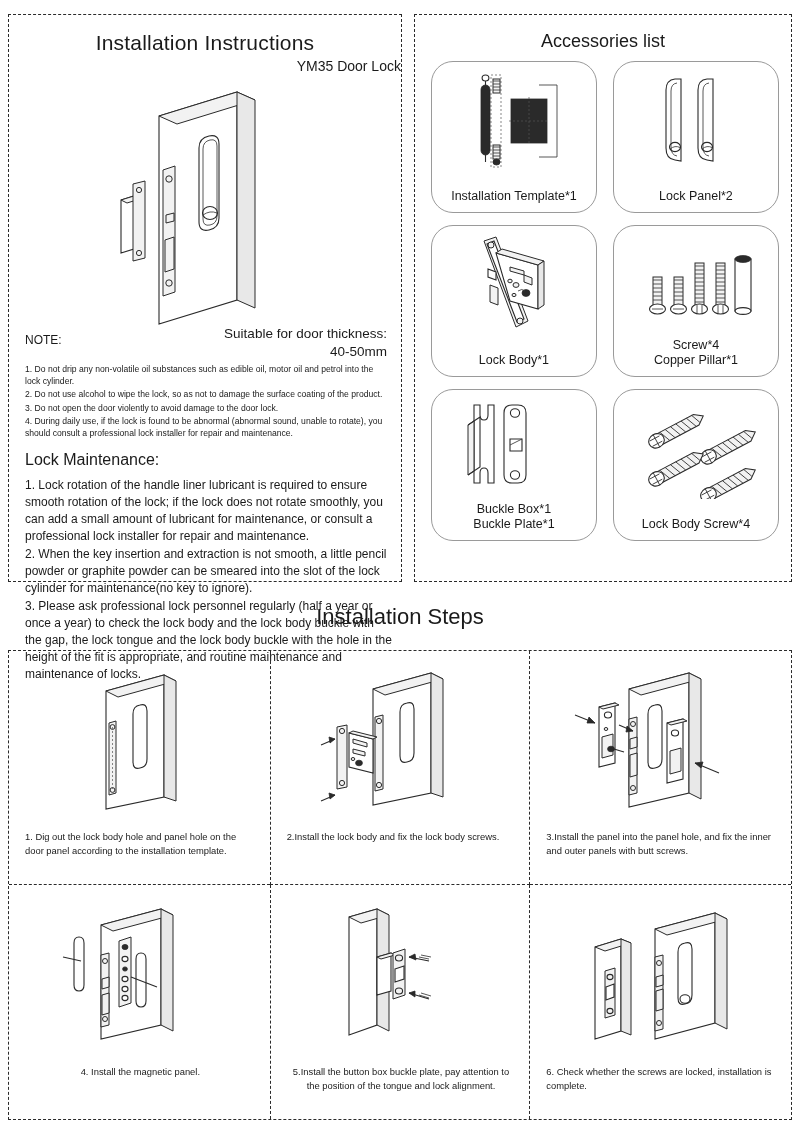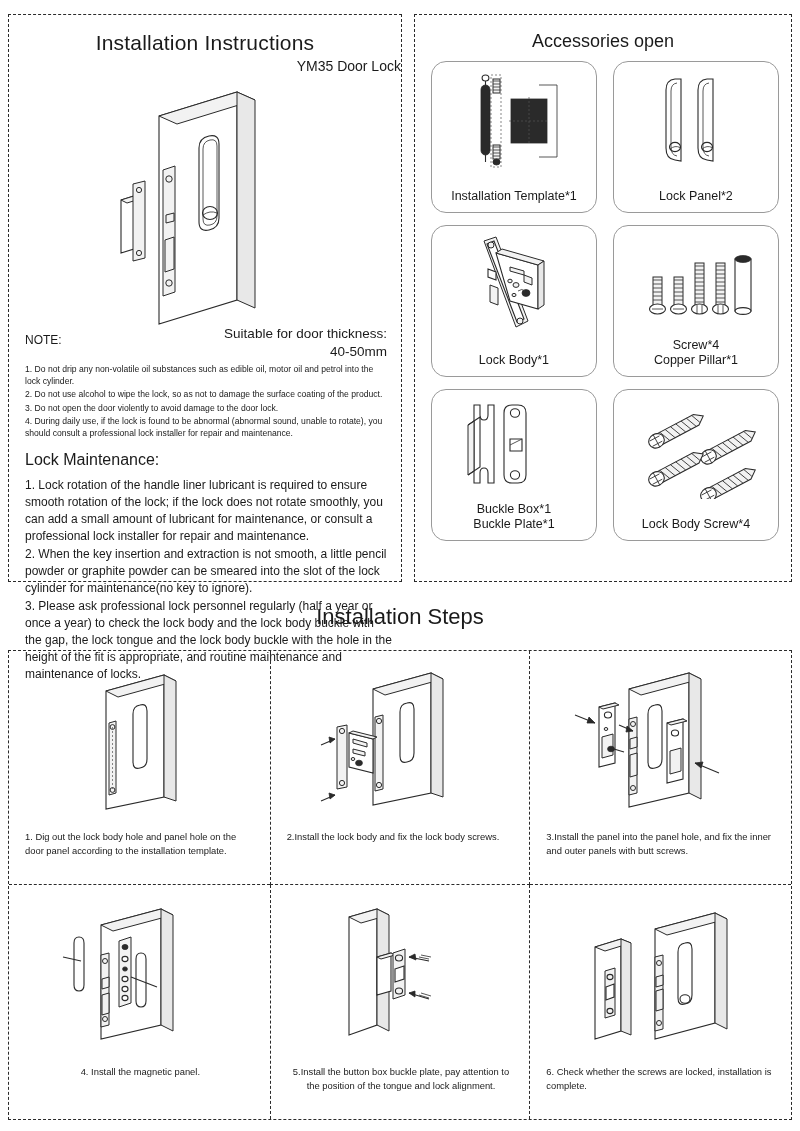--- a/index.html
+++ b/index.html
@@ -115,21 +115,21 @@
     top: 46px;
     width: 348px;
     display: flex;
     flex-wrap: wrap;
     gap: 12px 16px;
   }
   .acc-card {
     width: 166px;
     height: 152px;
     border: 1.2px solid #9a9a9a;
-    border-radius: 15px;
+    border-radius: 22px;
     box-sizing: border-box;
     position: relative;
     display: flex;
     flex-direction: column;
     align-items: center;
     justify-content: flex-end;
     padding-bottom: 8px;
     background: #fff;
   }
   .acc-art {
@@ -266,21 +266,21 @@
 
       <div class="maint-head">Lock Maintenance:</div>
       <div class="maint-body">
         <p>1. Lock rotation of the handle liner lubricant is required to ensure smooth rotation of the lock; if the lock does not rotate smoothly, you can add a small amount of lubricant for maintenance, or consult a professional lock installer for repair and maintenance.</p>
         <p>2. When the key insertion and extraction is not smooth, a little pencil powder or graphite powder can be smeared into the slot of the lock cylinder for maintenance(no key to ignore).</p>
         <p>3. Please ask professional lock personnel regularly (half a year or once a year) to check the lock body and the lock body buckle with the gap, the lock tongue and the lock body buckle with the hole in the height of the fit is appropriate, and routine maintenance and maintenance of locks.</p>
       </div>
     </div>
 
     <div class="dashed-box panel-right">
-      <div class="title-acc">Accessories open</div>
+      <div class="title-acc">Accessories list</div>
 
       <div class="acc-grid">
 
         <div class="acc-card">
           <div class="acc-art">
             <svg width="110" height="100" viewBox="0 0 110 100">
               <rect class="dash" x="32" y="4" width="10" height="92"></rect>
               <rect class="fillk" x="22" y="14" width="9" height="70" rx="4.5"></rect>
               <path class="ln" d="M26.5,14 l0,-6"></path>
               <ellipse class="fillw" cx="26.5" cy="7" rx="3.4" ry="3"></ellipse>

